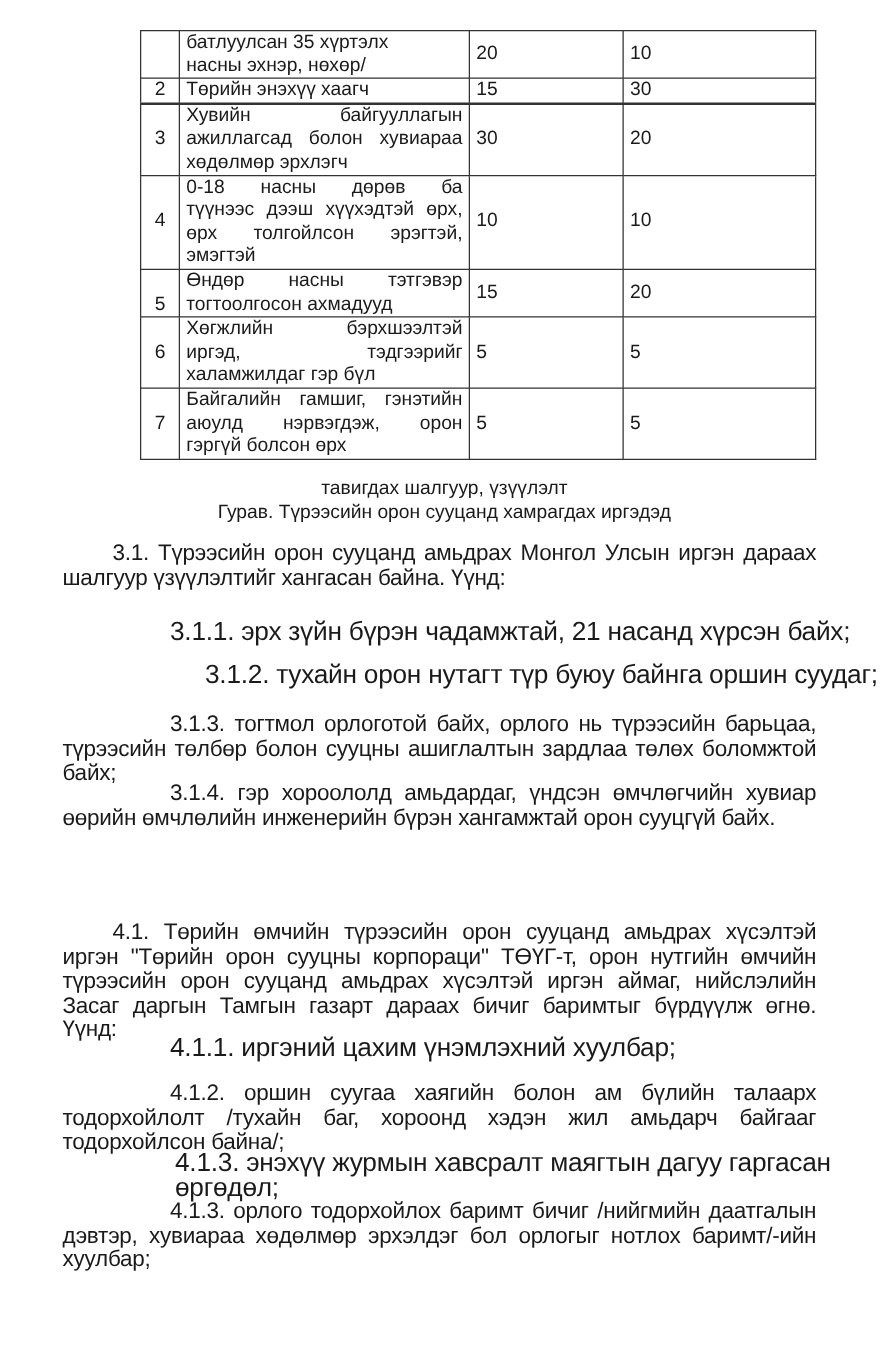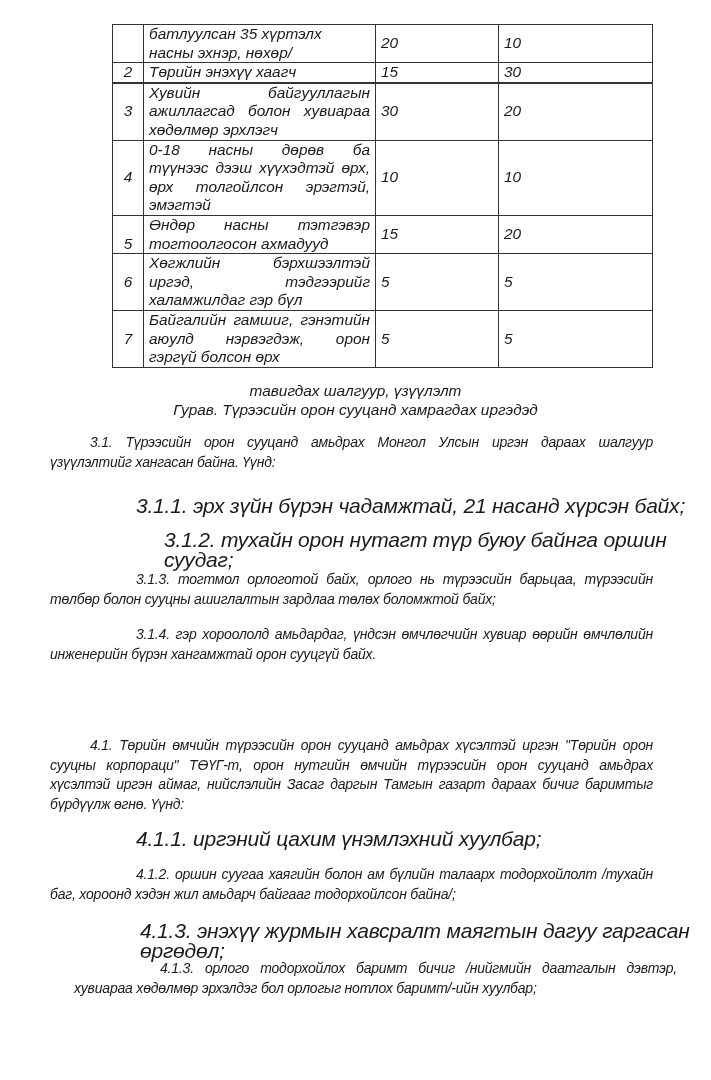--- a/index.html
+++ b/index.html
@@ -13,21 +13,20 @@
       position: relative;
       overflow: hidden;
       font-family: "Liberation Sans", sans-serif;
       color: #1a1a1a;
     }
     .page {
       position: absolute;
       left: 0; top: 0;
       width: 711px;
       height: 1080px;
-      font-style: italic;
     }
     table.criteria {
       position: absolute;
       left: 112px;
       top: 24px;
       width: 541px;
       border-collapse: collapse;
       font-size: 15.4px;
       line-height: 18.6px;
     }
@@ -48,21 +47,21 @@
       left: 0;
       width: 711px;
       text-align: center;
       font-size: 15.4px;
       line-height: 19px;
     }
     .para {
       position: absolute;
       left: 50px;
       width: 603px;
-      font-size: 14px;
+      font-size: 18px;
       line-height: 19.5px;
       text-align: justify;
       font-family: "Liberation Sans", sans-serif;
       letter-spacing: -0.2px;
     }
     .para .indent1 { display: inline-block; width: 40px; }
     .para .indent2 { display: inline-block; width: 86px; }
     .item {
       position: absolute;
       left: 136px;
@@ -174,17 +173,17 @@
   </div>
 
   <div class="item" style="top:829px;">4.1.1. иргэний цахим үнэмлэхний хуулбар;</div>
 
   <div class="para" style="top:865px;">
     <span class="indent2"></span><span>4.1.2. оршин суугаа хаягийн болон ам бүлийн талаарх тодорхойлолт /тухайн баг, хороонд хэдэн жил амьдарч байгааг тодорхойлсон байна/;</span>
   </div>
 
   <div class="item" style="top:921px; left:140px;">4.1.3. энэхүү журмын хавсралт маягтын дагуу гаргасан өргөдөл;</div>
 
-  <div class="para" style="top:959px;margin-left:24px;">
+  <div class="para" style="top:959px;">
     <span class="indent2"></span><span>4.1.3. орлого тодорхойлох баримт бичиг /нийгмийн даатгалын дэвтэр, хувиараа хөдөлмөр эрхэлдэг бол орлогыг нотлох баримт/-ийн хуулбар;</span>
   </div>
 
 </div>
 
 </body></html>

